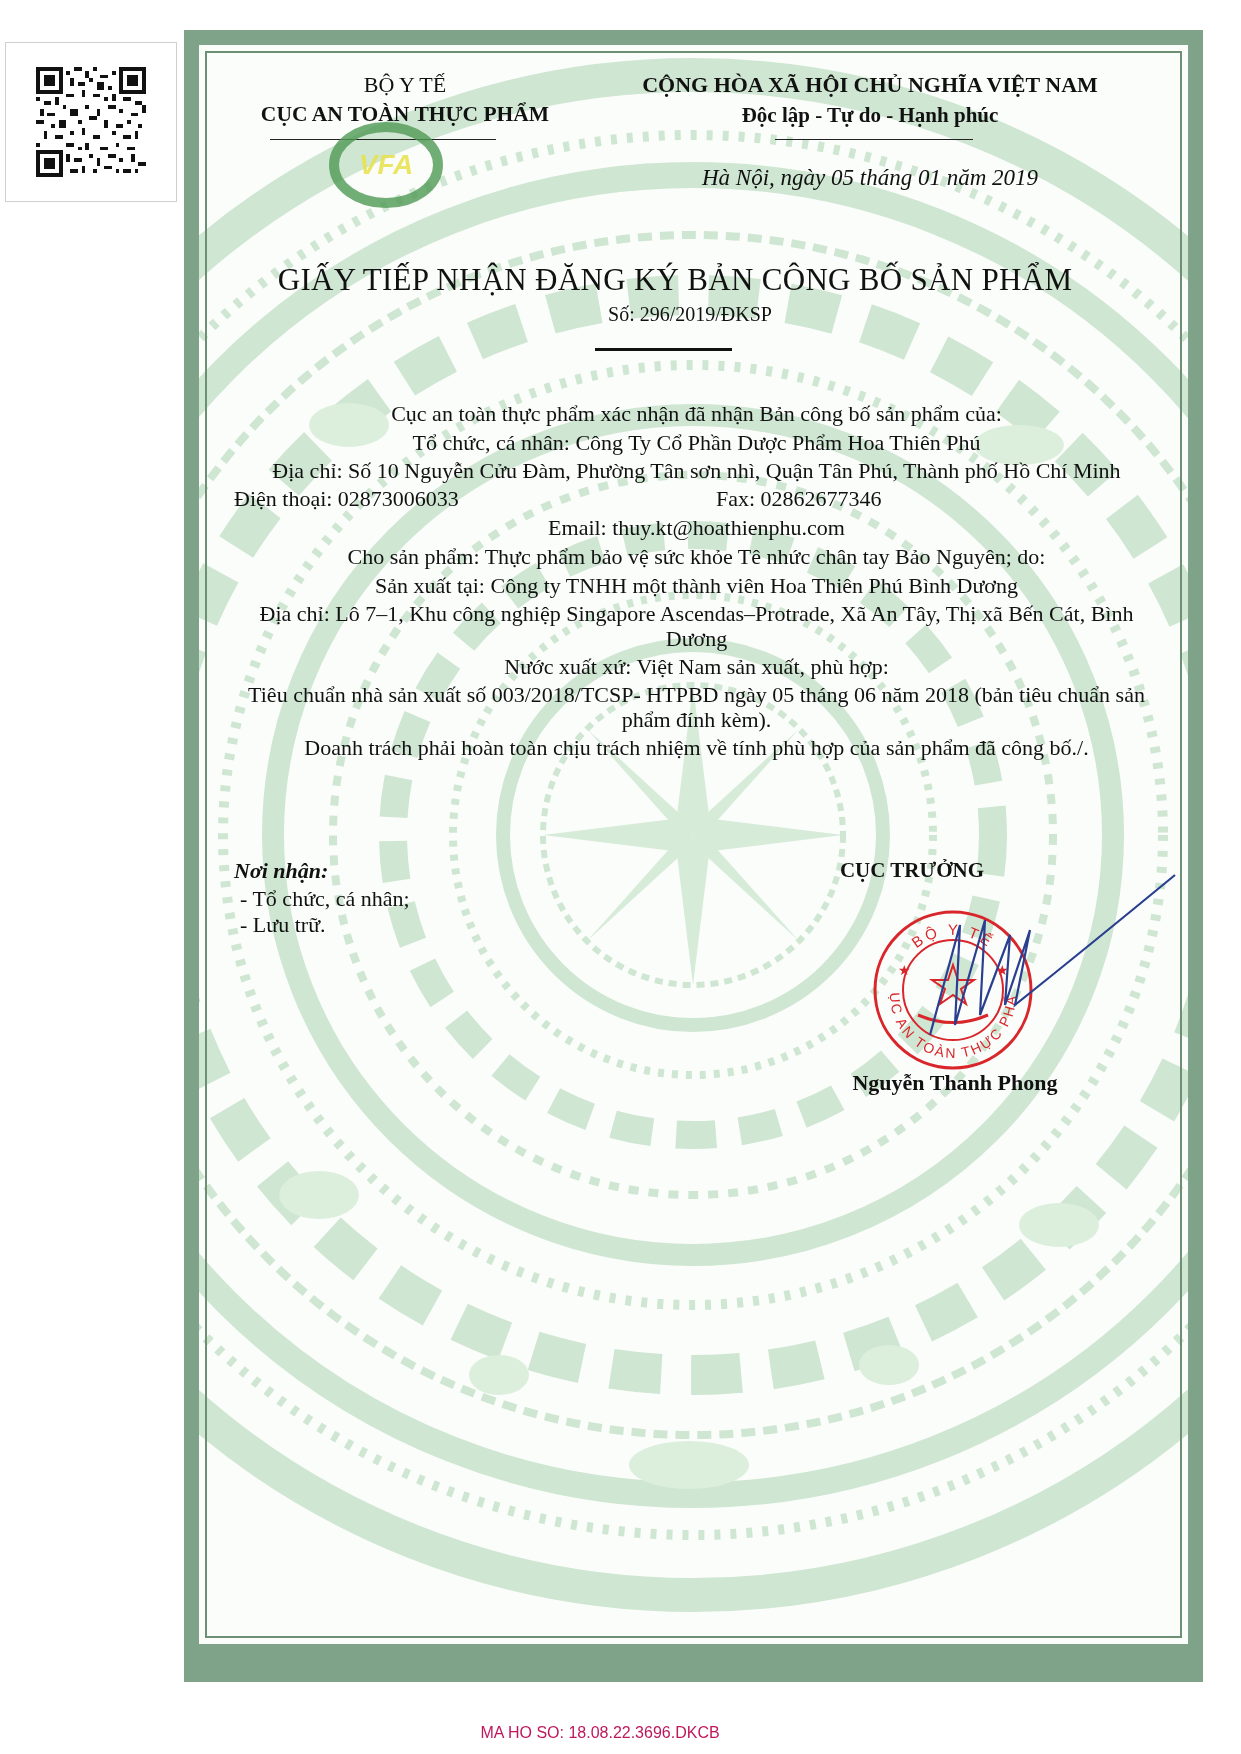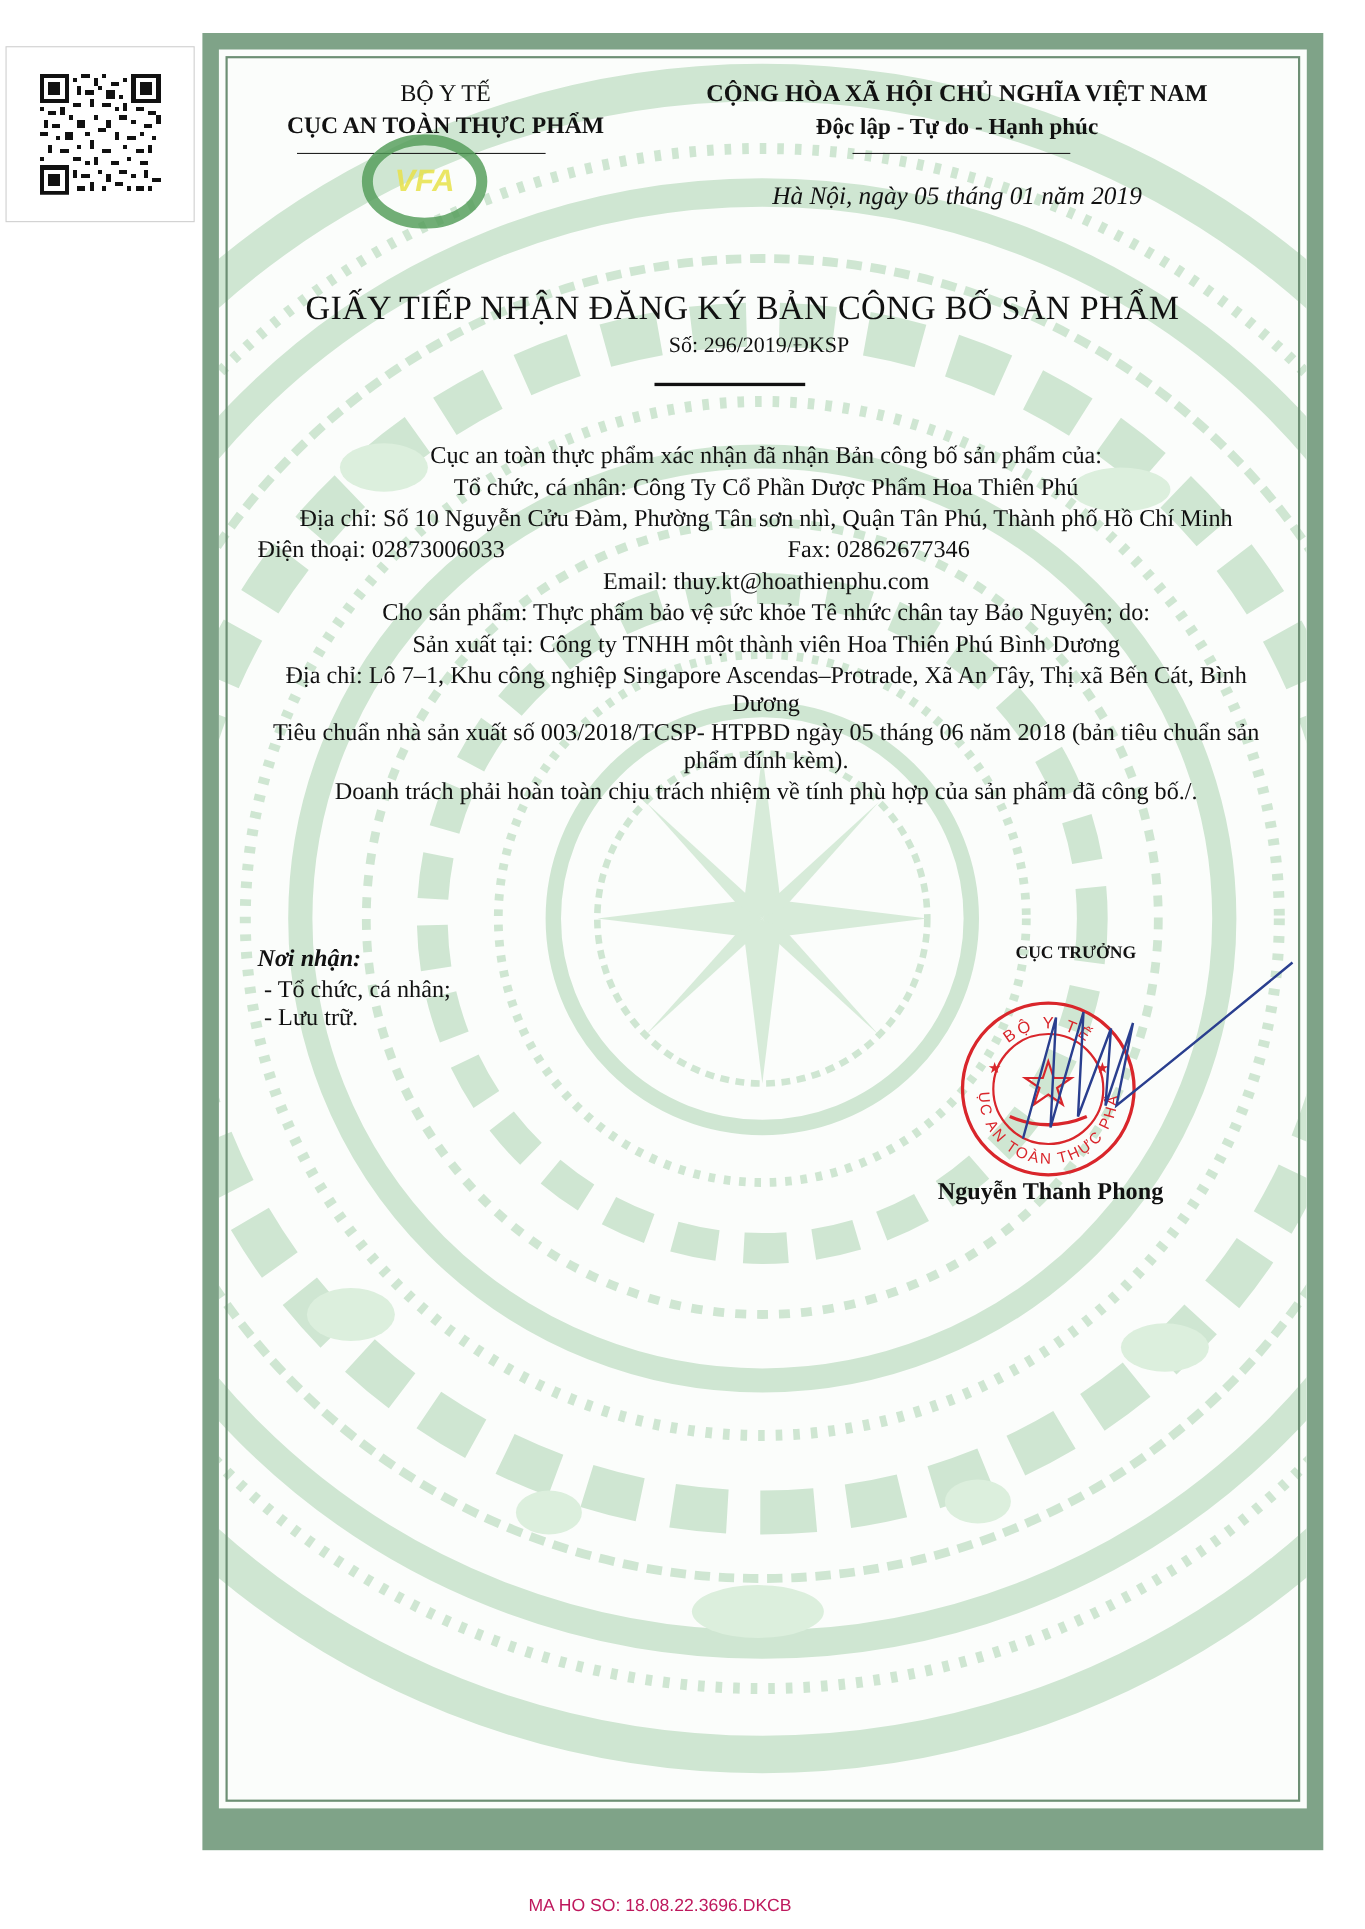--- a/index.html
+++ b/index.html
@@ -22,21 +22,21 @@
   .date { left:600px; top:165px; width:540px; font-size:23px; font-style:italic; }
   .title { left:175px; top:262px; width:1000px; font-size:31px; font-weight:normal; letter-spacing:0.3px; }
   .number { left:190px; top:303px; width:1000px; font-size:20px; }
   .thick-rule { position:absolute; left:595px; top:348px; width:137px; height:3px; background:#111; }
   .body { position:absolute; left:234px; top:400px; width:925px; font-size:22px; line-height:27px; }
   .body p { margin:0 0 2px 0;text-align:center; }
   .phone-row { display:flex; }
   .phone-row .col1 { width:482px; }
   .recv-title { left:234px; top:858px; font-size:22px; font-weight:bold; font-style:italic; }
   .recv-item { left:240px; font-size:22px; }
-  .sig-title { left:858px; top:858px; width:240px; font-size:16px; font-weight:bold; }
+  .sig-title { left:792px; top:858px; width:240px; font-size:21px; font-weight:bold; }
   .sig-name { left:820px; top:1070px; width:270px; font-size:22px; font-weight:bold; }
   .stamp { position:absolute; left:868px; top:905px; width:170px; height:170px; }
   .footer-code { position:absolute; left:400px; top:1724px; width:400px; text-align:center;
                  font-family:"Liberation Sans", "DejaVu Sans", sans-serif; font-size:16px; color:#be185d; }
   .vfa { position:absolute; left:326px; top:122px; width:120px; height:86px; }
 </style>
 </head>
 <body>
 
 <div class="qr-box">
@@ -192,20 +192,21 @@
     <p>Tổ chức, cá nhân: Công Ty Cổ Phần Dược Phẩm Hoa Thiên Phú</p>
     <p style="line-height:25px;">Địa chỉ: Số 10 Nguyễn Cửu Đàm, Phường Tân sơn nhì, Quận Tân Phú, Thành phố Hồ Chí Minh</p>
     <div class="phone-row" style="margin-bottom:2px;">
       <span class="col1">Điện thoại: 02873006033</span>
       <span>Fax: 02862677346</span>
     </div>
     <p>Email: thuy.kt@hoathienphu.com</p>
     <p>Cho sản phẩm: Thực phẩm bảo vệ sức khỏe Tê nhức chân tay Bảo Nguyên; do:</p>
     <p>Sản xuất tại: Công ty TNHH một thành viên Hoa Thiên Phú Bình Dương</p>
     <p style="line-height:25px;">Địa chỉ: Lô 7–1, Khu công nghiệp Singapore Ascendas–Protrade, Xã An Tây, Thị xã Bến Cát, Bình Dương</p>
+    <p>Nước xuất xứ: Việt Nam sản xuất, phù hợp:</p>
     <p style="line-height:25px;">Tiêu chuẩn nhà sản xuất số 003/2018/TCSP- HTPBD ngày 05 tháng 06 năm 2018 (bản tiêu chuẩn sản phẩm đính kèm).</p>
     <p>Doanh trách phải hoàn toàn chịu trách nhiệm về tính phù hợp của sản phẩm đã công bố./.</p>
   </div>
 
   <div class="abs recv-title">Nơi nhận:</div>
   <div class="abs recv-item" style="top:886px;">- Tổ chức, cá nhân;</div>
   <div class="abs recv-item" style="top:912px;">- Lưu trữ.</div>
 
   <div class="abs center sig-title">CỤC TRƯỞNG</div>
 

